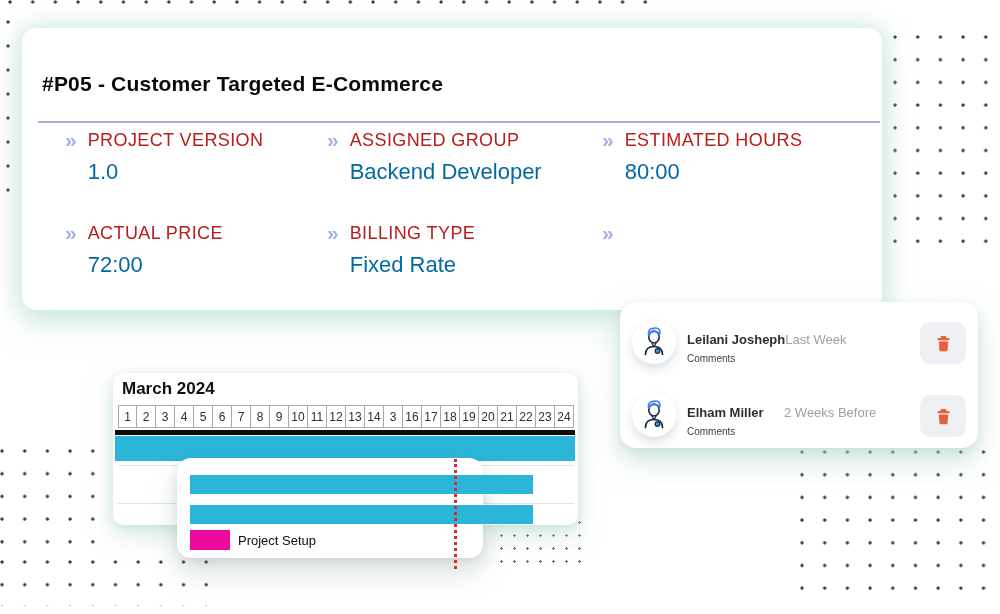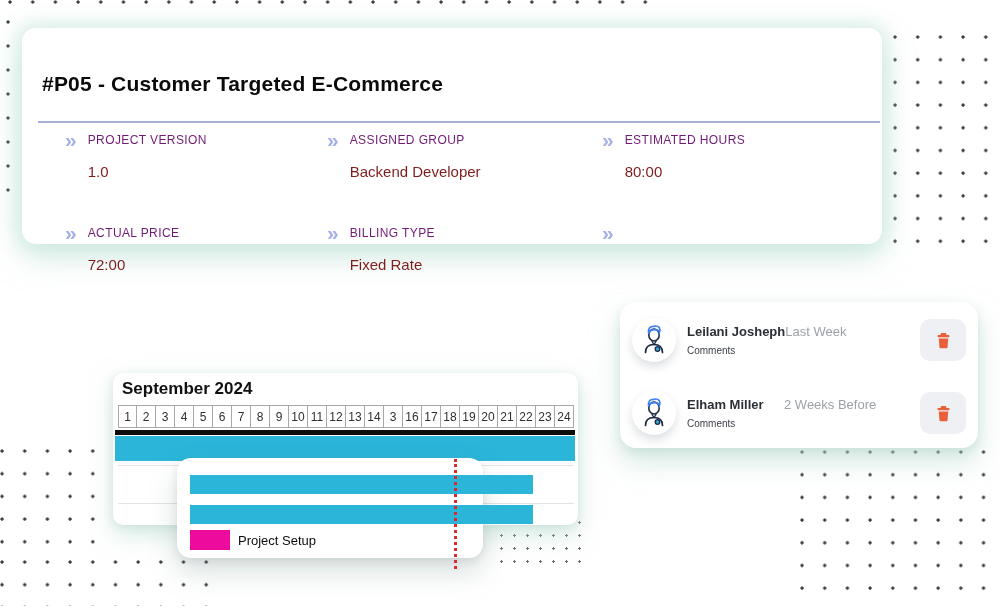--- a/index.html
+++ b/index.html
@@ -23,48 +23,48 @@
   #dots-left{left:6px;top:20px;width:8px;height:190px;background-size:22.7px 24px;}
   #dots-right{left:893px;top:35px;width:98px;height:214px;}
   #dots-bottom-left-a{left:0;top:449px;width:98px;height:108px;}
   #dots-bottom-left-b{left:0;top:560px;width:210px;height:46px;}
   #dots-mid-small{left:500px;top:521px;width:82px;height:52px;}
   #dots-bottom-right{left:800px;top:450px;width:192px;height:152px;}
 
   
   .card{position:absolute;background:#fff;}
   #project-card{
-    left:22px;top:28px;width:860px;height:216px;border-radius:14px;z-index:2;
+    left:22px;top:28px;width:860px;height:282px;border-radius:14px;z-index:2;
     box-shadow:0 0 18px 6px rgba(183,224,210,0.45), 0 14px 30px rgba(183,224,210,0.5);
   }
   #project-title{
     position:absolute;left:20px;top:44px;
     font-size:21px;font-weight:600;color:#0a0a0a;letter-spacing:0.2px;
   }
   #project-divider{
     position:absolute;left:16px;right:2px;top:93px;height:2px;
     background:#a9b1d9;border:none;margin:0;
   }
   .field{position:absolute;display:flex;align-items:flex-start;}
   .field .chev{
     font-size:21px;line-height:18px;font-weight:700;color:#a6b0e8;
     margin-right:11px;margin-top:0;
   }
   .field .fstack{display:flex;flex-direction:column;}
-  .field .flabel{font-size:12px;color:#701a75;letter-spacing:0.4px;line-height:18px;}
-  .field .fvalue{font-size:15px;color:#7f1d1d;margin-top:13px;line-height:19px;}
+  .field .flabel{font-size:18px;color:#b91c1c;letter-spacing:0.4px;line-height:18px;}
+  .field .fvalue{font-size:22px;color:#0369a1;margin-top:13px;line-height:19px;}
   #field-0{left:43px;top:103px;} #field-1{left:305px;top:103px;} #field-2{left:580px;top:103px;}
   #field-3{left:43px;top:196px;} #field-4{left:305px;top:196px;} #field-5{left:580px;top:196px;}
 
   
   #comments-card{
     left:620px;top:302px;width:358px;height:146px;border-radius:16px;z-index:3;
     box-shadow:0 14px 28px rgba(178,215,202,0.55), 0 4px 10px rgba(160,200,188,0.35);
   }
-  .comment-row{position:absolute;left:12px;right:12px;height:48px;display:flex;align-items:center;}
+  .comment-row{position:absolute;left:12px;right:12px;height:48px;display:flex;align-items:flex-end;}
   #comment-row-0{top:14px;} #comment-row-1{top:87px;}
   .avatar{
     width:44px;height:44px;border-radius:50%;background:#fff;flex:0 0 44px;
     box-shadow:0 5px 10px rgba(40,60,80,0.16);
     display:flex;align-items:center;justify-content:center;margin-right:11px;
   }
   .comment-text{display:flex;flex-direction:column;}
   .comment-line1{display:flex;align-items:baseline;}
   .comment-name{font-size:13px;font-weight:700;color:#2b2f36;min-width:97px;}
   .comment-time{font-size:13px;color:#9ca1a8;white-space:nowrap;}
@@ -214,21 +214,21 @@
       <svg width="19" height="19" viewBox="0 0 24 24">
         <path fill="#e8603a" d="M9.5 2.5h5a1 1 0 0 1 1 1V5H8.5V3.5a1 1 0 0 1 1-1z"></path>
         <rect x="4.5" y="5" width="15" height="3" rx="1" fill="#e8603a"></rect>
         <path fill="#e8603a" d="M6 9.5h12l-0.9 11a1.5 1.5 0 0 1-1.5 1.4H8.4a1.5 1.5 0 0 1-1.5-1.4L6 9.5z"></path>
       </svg>
     </button>
   </div>
 </div>
 
 <div class="card" id="march-card">
-  <div id="march-title">September 2024</div>
+  <div id="march-title">March 2024</div>
   <div id="day-row">
     <span class="dcell">1</span>
     <span class="dcell">2</span>
     <span class="dcell">3</span>
     <span class="dcell">4</span>
     <span class="dcell">5</span>
     <span class="dcell">6</span>
     <span class="dcell">7</span>
     <span class="dcell">8</span>
     <span class="dcell">9</span>

